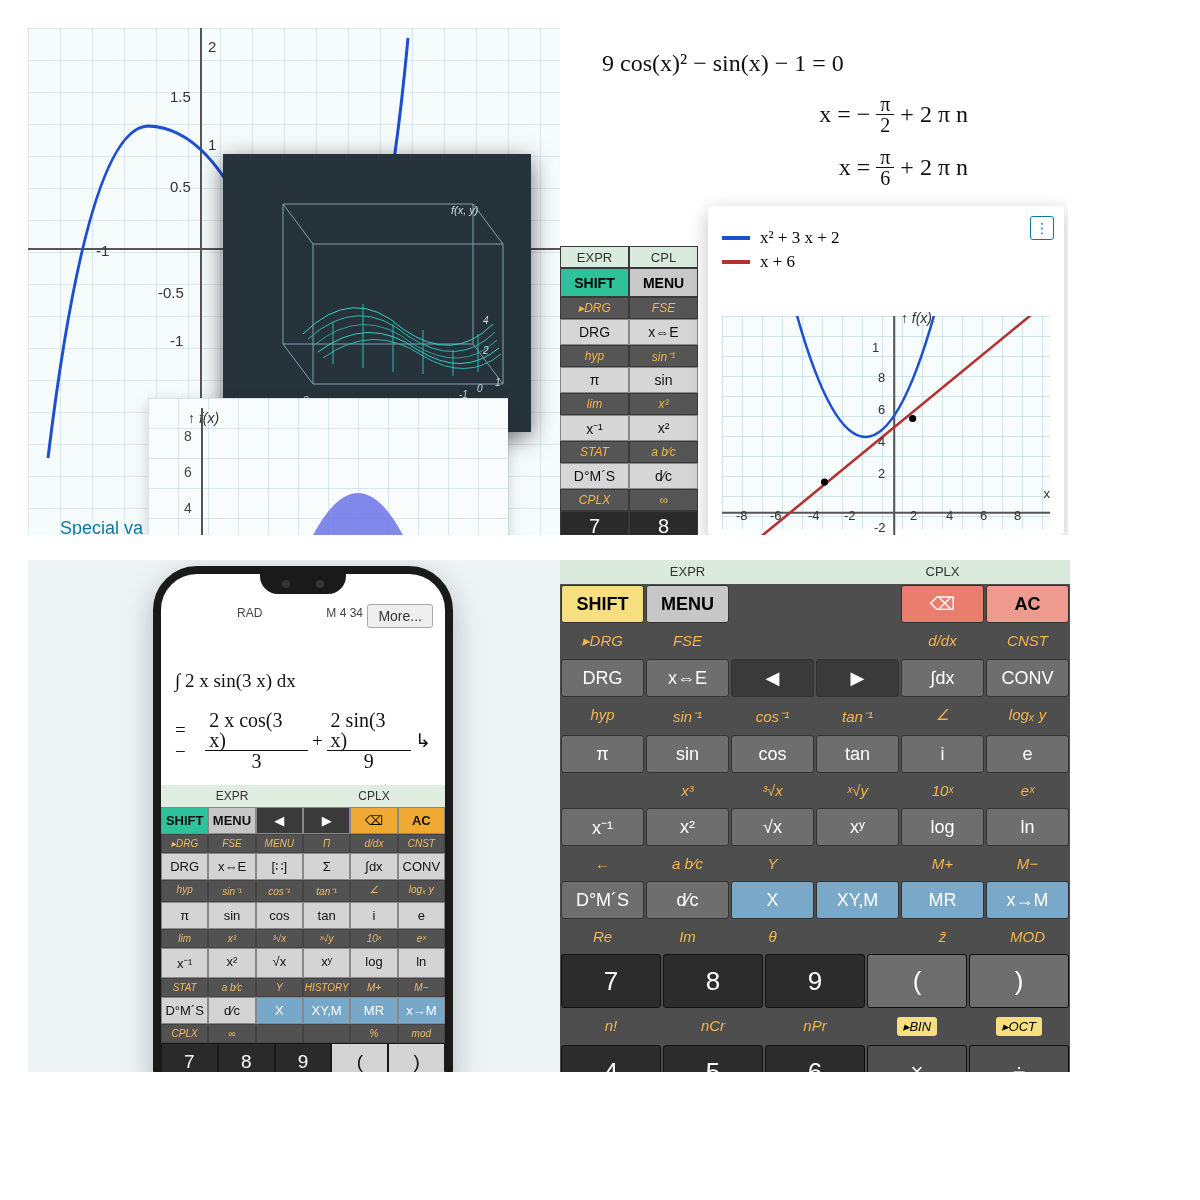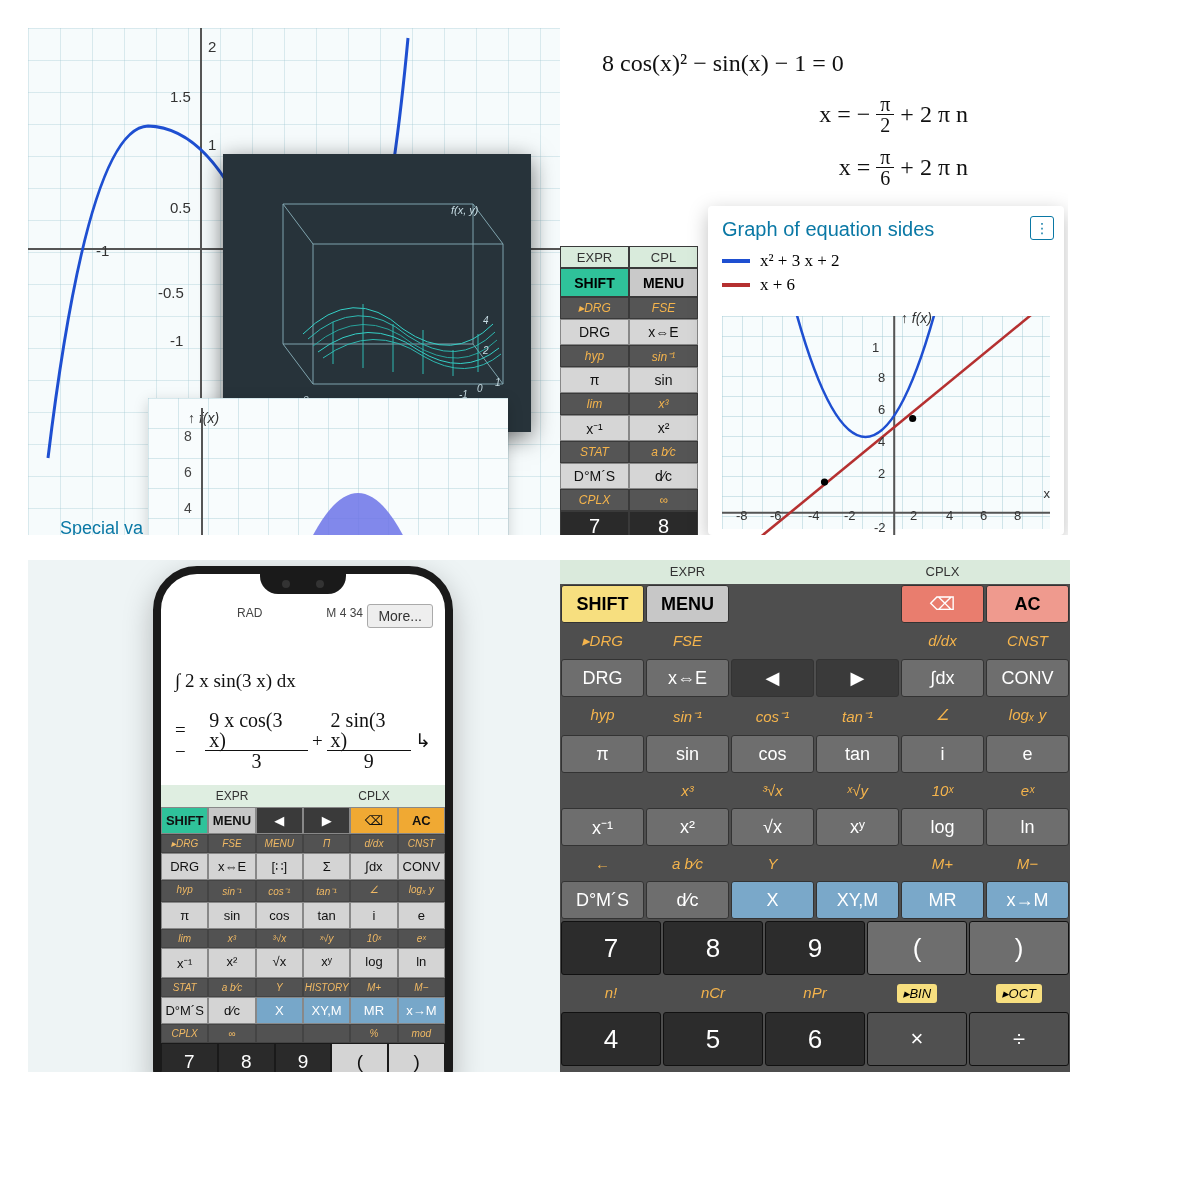--- a/index.html
+++ b/index.html
@@ -108,21 +108,21 @@
 </head>
 <body>
 
 <div class="q q1">
   <div class="graph-pane">
     <div class="axis-y"></div>
     <div class="axis-x"></div>
     <span class="tick" style="left:180px; top:10px">2</span>
     <span class="tick" style="left:142px; top:60px">1.5</span>
     <span class="tick" style="left:180px; top:108px">1</span>
-    <span class="tick" style="left:142px; top:171px">0.5</span>
+    <span class="tick" style="left:142px; top:150px">0.5</span>
     <span class="tick" style="left:68px;  top:214px">-1</span>
     <span class="tick" style="left:130px; top:256px">-0.5</span>
     <span class="tick" style="left:142px; top:304px">-1</span>
     <svg class="curve" width="532" height="507">
       <path d="M 20 430 Q 60 100 120 98 Q 200 100 250 280 Q 340 440 380 10" stroke="#1e4fd1" stroke-width="3" fill="none"></path>
     </svg>
   </div>
   <div class="inset3d">
     <svg viewBox="0 0 308 278">
       <g stroke="#7fa3ad" stroke-width="1" fill="none">
@@ -161,21 +161,21 @@
     <span class="ylab" style="top:102px">4</span>
     <svg style="position:absolute; inset:0" width="100%" height="100%">
       <line x1="54" y1="10" x2="54" y2="160" stroke="#555" stroke-width="2"></line>
       <path d="M150 170 Q 210 20 270 170 Z" fill="#6c73e8" opacity="0.85"></path>
     </svg>
   </div>
   <div class="special">Special va</div>
 </div>
 
 <div class="q q2">
-  <div class="eq-text">8 cos(x)² − sin(x) − 1 = 0</div>
+  <div class="eq-text">9 cos(x)² − sin(x) − 1 = 0</div>
   <div class="solutions">
     <div class="row">
       <span>x = −</span>
       <span class="frac">
           <span class="num">π</span>
           <span>2</span>
         </span>
       <span>+ 2 π n</span>
     </div>
     <div class="row">
@@ -233,21 +233,20 @@
         <div class="kp-cell lbl">CPLX</div>
         <div class="kp-cell lbl">∞</div>
       </div>
     <div class="kp-row">
         <div class="kp-cell num">7</div>
         <div class="kp-cell num">8</div>
       </div>
   </div>
 
   <div class="graph-card">
-    <h3>Graph of equation sides</h3>
     <div class="more-dots">⋮</div>
     <div class="legend">
       <div class="legend-row">
           <span class="swatch" style="background:#1e4fd1"></span>
           <span>x² + 3 x + 2</span>
         </div>
       <div class="legend-row">
           <span class="swatch" style="background:#b53030"></span>
           <span>x + 6</span>
         </div>
@@ -290,21 +289,21 @@
     <div class="status">
       <span style="margin-left:60px">RAD</span>
       <span style="margin-right:66px">M 4 34</span>
     </div>
     <div class="more-btn">More...</div>
     <div class="integral-area">
       <div>∫ 2 x sin(3 x) dx</div>
       <div class="line2">
         <span>= −</span>
         <span class="frac">
-            <span class="num">9 x cos(3 x)</span>
+            <span class="num">2 x cos(3 x)</span>
             <span>3</span>
           </span>
         <span>+</span>
         <span class="frac">
             <span class="num">2 sin(3 x)</span>
             <span>9</span>
           </span>
         <span>↳</span>
       </div>
     </div>
@@ -490,20 +489,28 @@
           <div>M−</div>
         </div>
         <div class="bc-row">
           <div class="bc-btn ">D°M´S</div>
           <div class="bc-btn ">d⁄c</div>
           <div class="bc-btn mem">X</div>
           <div class="bc-btn mem">XY,M</div>
           <div class="bc-btn mem">MR</div>
           <div class="bc-btn mem">x→M</div>
         </div>
+        <div class="bc-lrow">
+          <div>Re</div>
+          <div>Im</div>
+          <div>θ</div>
+          <div></div>
+          <div>z̄</div>
+          <div>MOD</div>
+        </div>
         <div class="bc-row">
           <div class="bc-num">7</div>
           <div class="bc-num">8</div>
           <div class="bc-num">9</div>
           <div class="bc-num paren">(</div>
           <div class="bc-num paren">)</div>
         </div>
         <div class="bc-lrow">
           <div>n!</div>
           <div>nCr</div>

